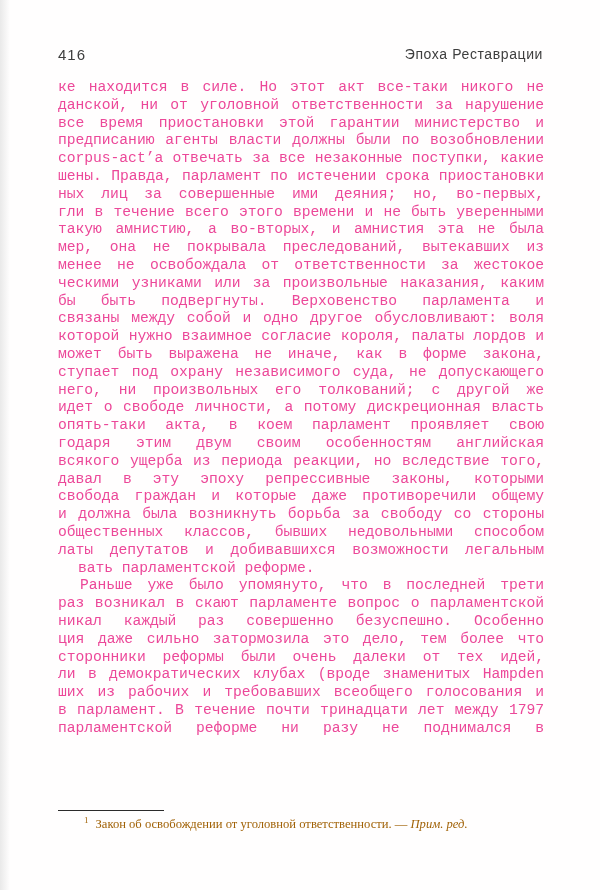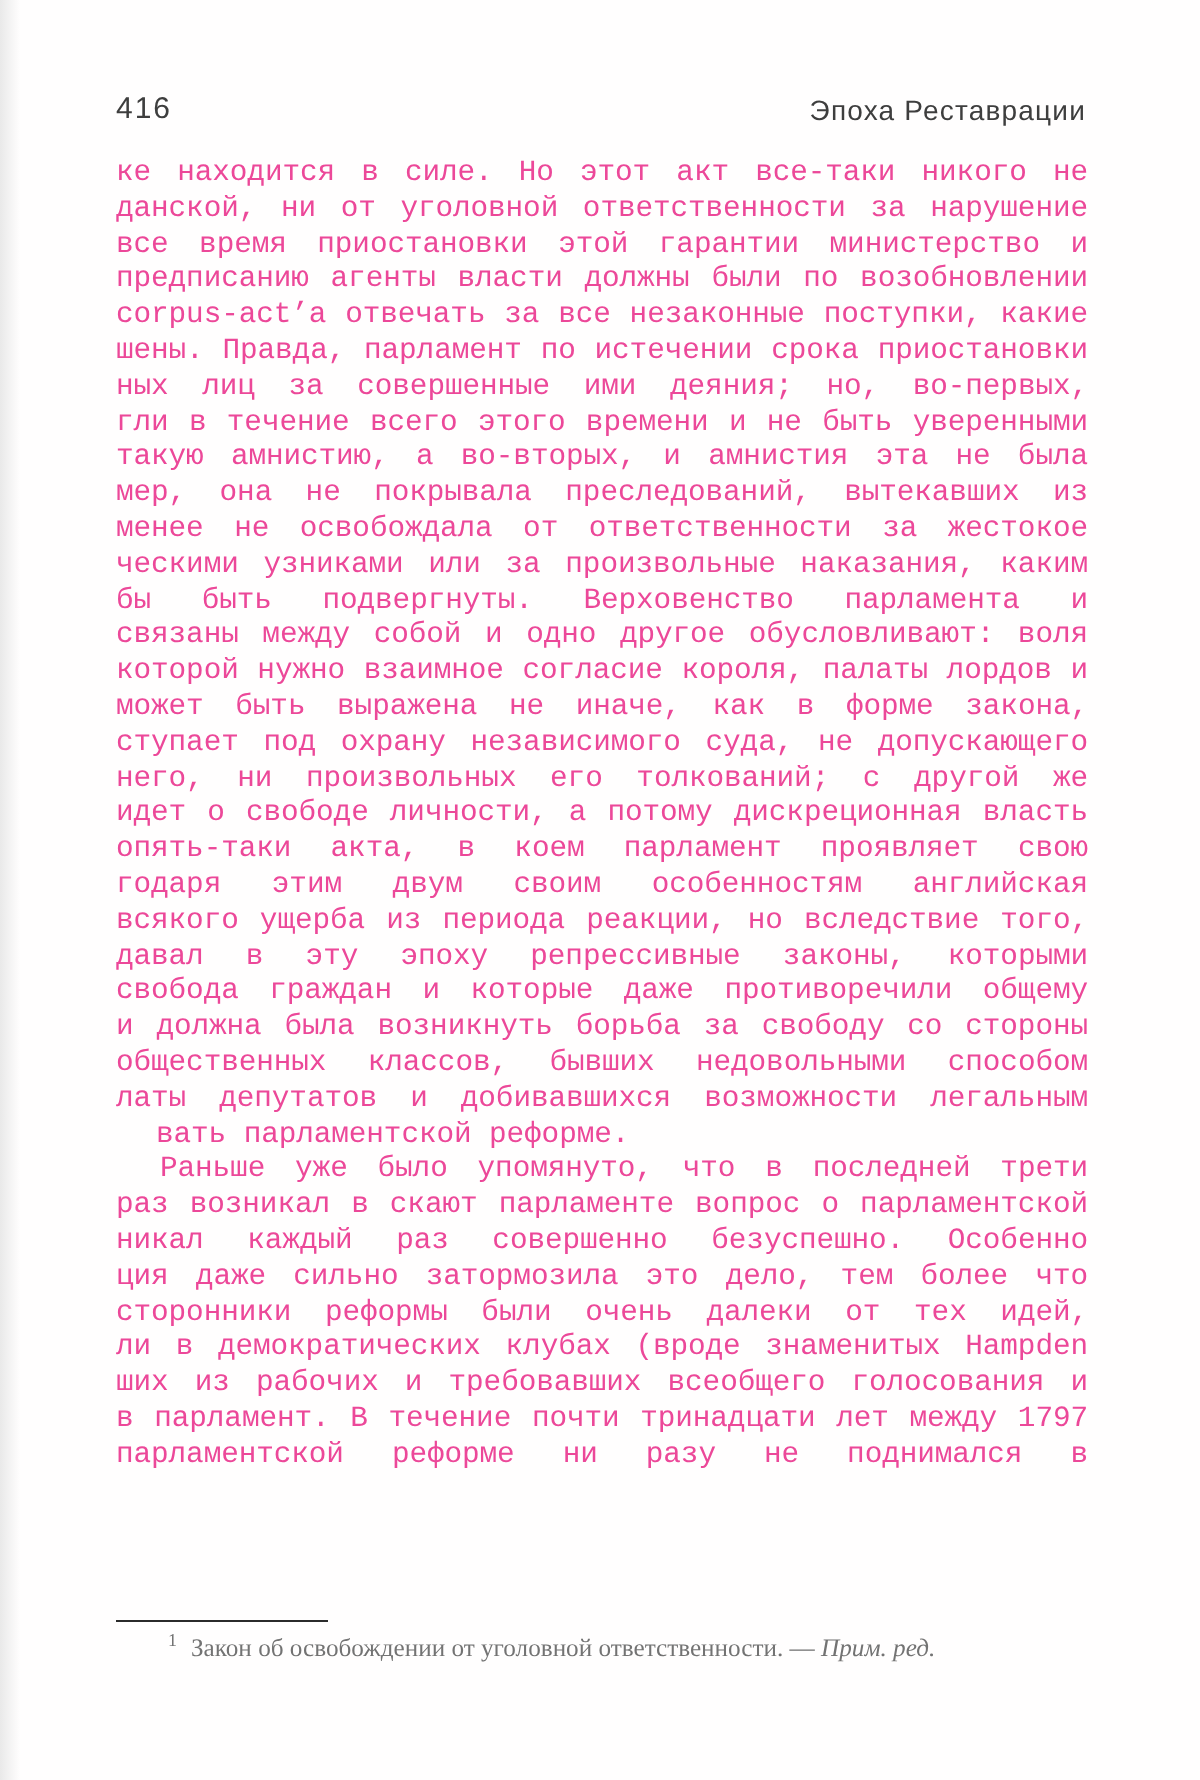--- a/index.html
+++ b/index.html
@@ -22,21 +22,21 @@
     background: linear-gradient(to right, #e9e9e9, rgba(255,255,255,0));
     pointer-events: none;
   }
   .header {
     position: absolute;
     top: 46px;
     left: 58px;
     right: 57px;
     display: flex;
     justify-content: space-between;
-    align-items: flex-end;
+    align-items: flex-start;
     font-family: "Liberation Sans", sans-serif;
     color: #3e3e3e;
   }
   .page-number {
     font-size: 15px;
     letter-spacing: 1px;
   }
   .running-title {
     font-size: 14px;
     letter-spacing: 0.6px;
@@ -73,21 +73,21 @@
     width: 106px;
     border-top: 1.6px solid #2b2b2b;
   }
   .footnote {
     position: absolute;
     top: 816px;
     left: 58px;
     width: 486px;
     font-size: 12.6px;
     line-height: 16px;
-    color: #737373;
+    color: #a16207;
     padding-left: 0;
   }
   .footnote .fn-indent {
     display: inline-block;
     width: 26px;
   }
   .footnote sup {
     font-size: 9px;
     line-height: 0;
     margin-right: 7px;

